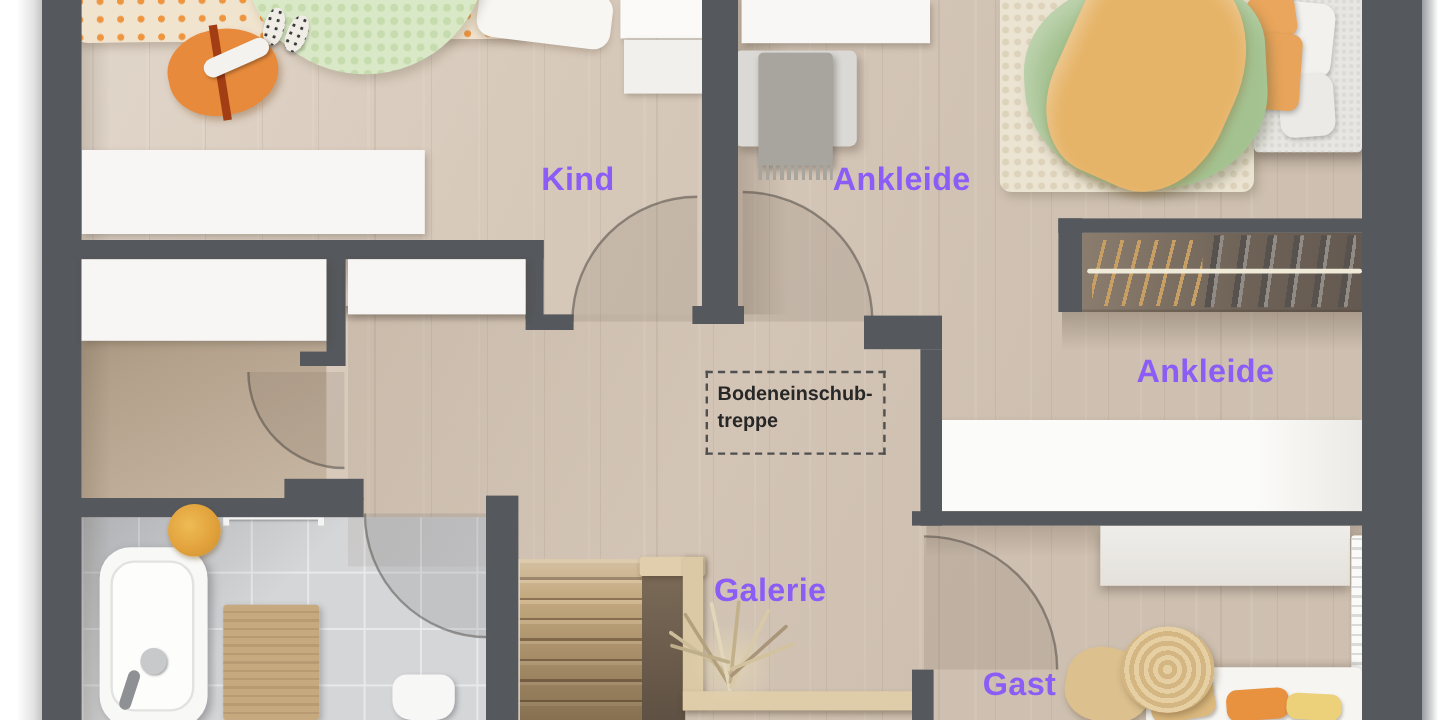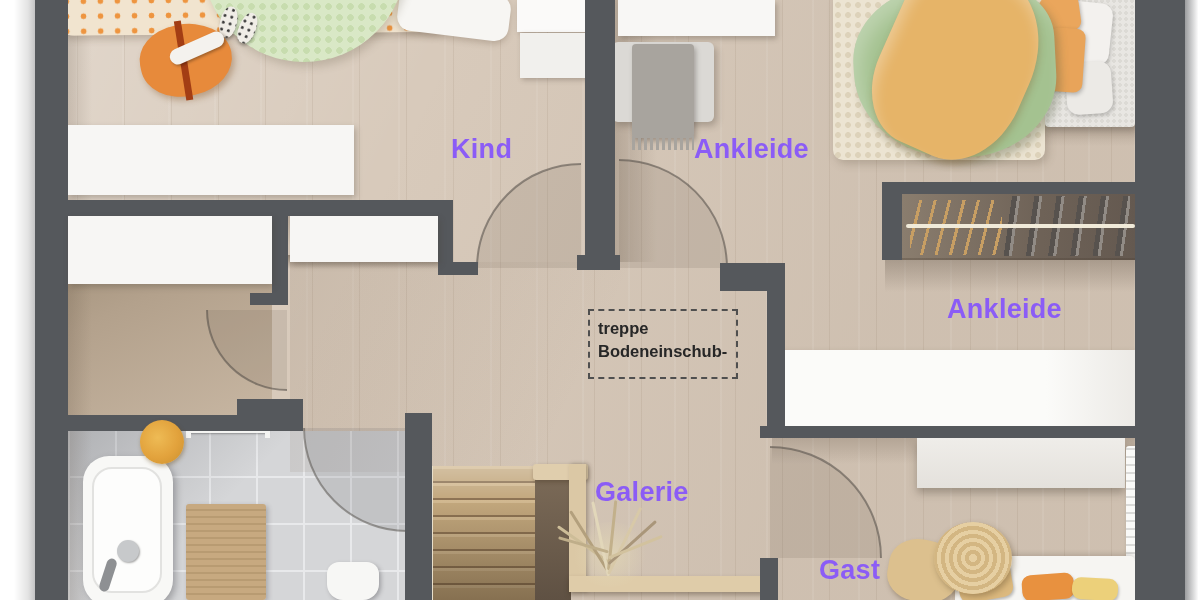--- a/index.html
+++ b/index.html
@@ -336,20 +336,20 @@
   <div class="abs furn white" style="left:68px;top:216px;width:204px;height:68px;z-index:6;"></div>
   <div class="abs furn white" style="left:290px;top:216px;width:148px;height:46px;z-index:6;"></div>
 
   <div class="abs lbl lbl-kind">Kind</div>
   <div class="abs lbl lbl-schlafen">Ankleide</div>
   <div class="abs lbl lbl-ankleide">Ankleide</div>
   <div class="abs lbl lbl-galerie">Galerie</div>
   <div class="abs lbl lbl-gast">Gast</div>
 
   <div class="abs anno-box">
+    <div>Bodeneinschub-</div>
     <div>treppe</div>
-    <div>Bodeneinschub-</div>
   </div>
 
   <div class="abs outside outside-left"></div>
   <div class="abs outside outside-right"></div>
 
 </div>
 
 </body></html>

